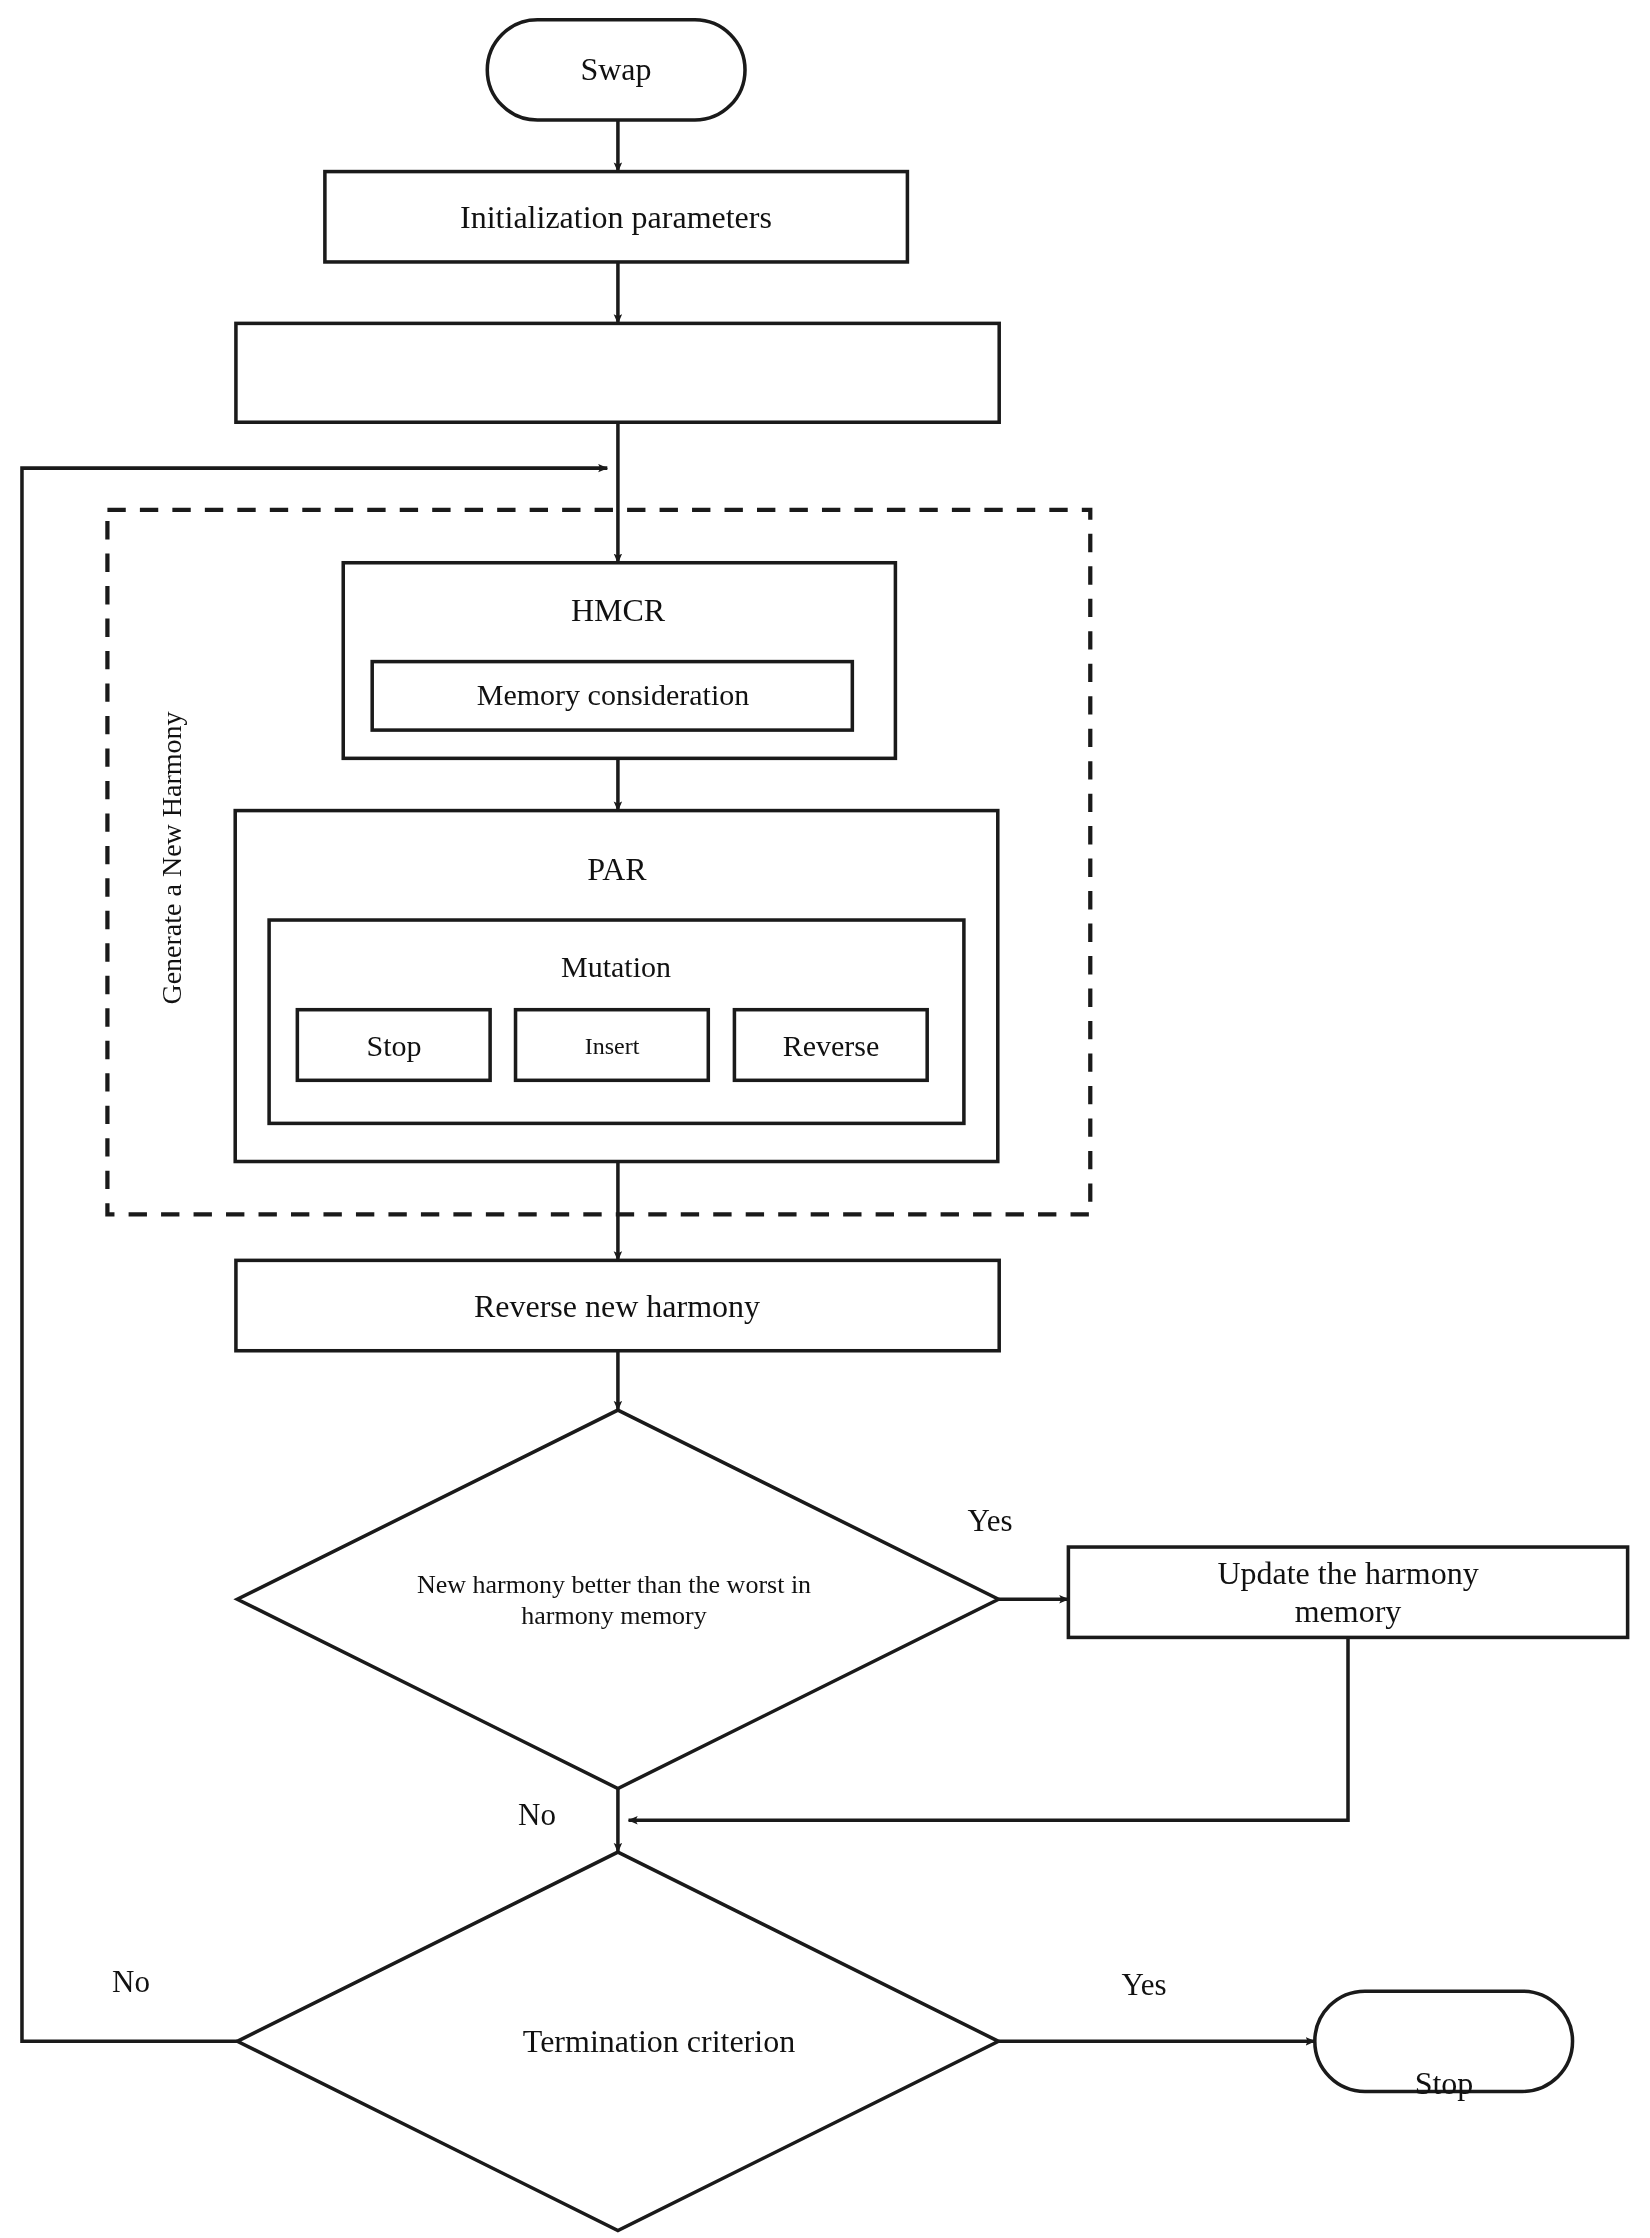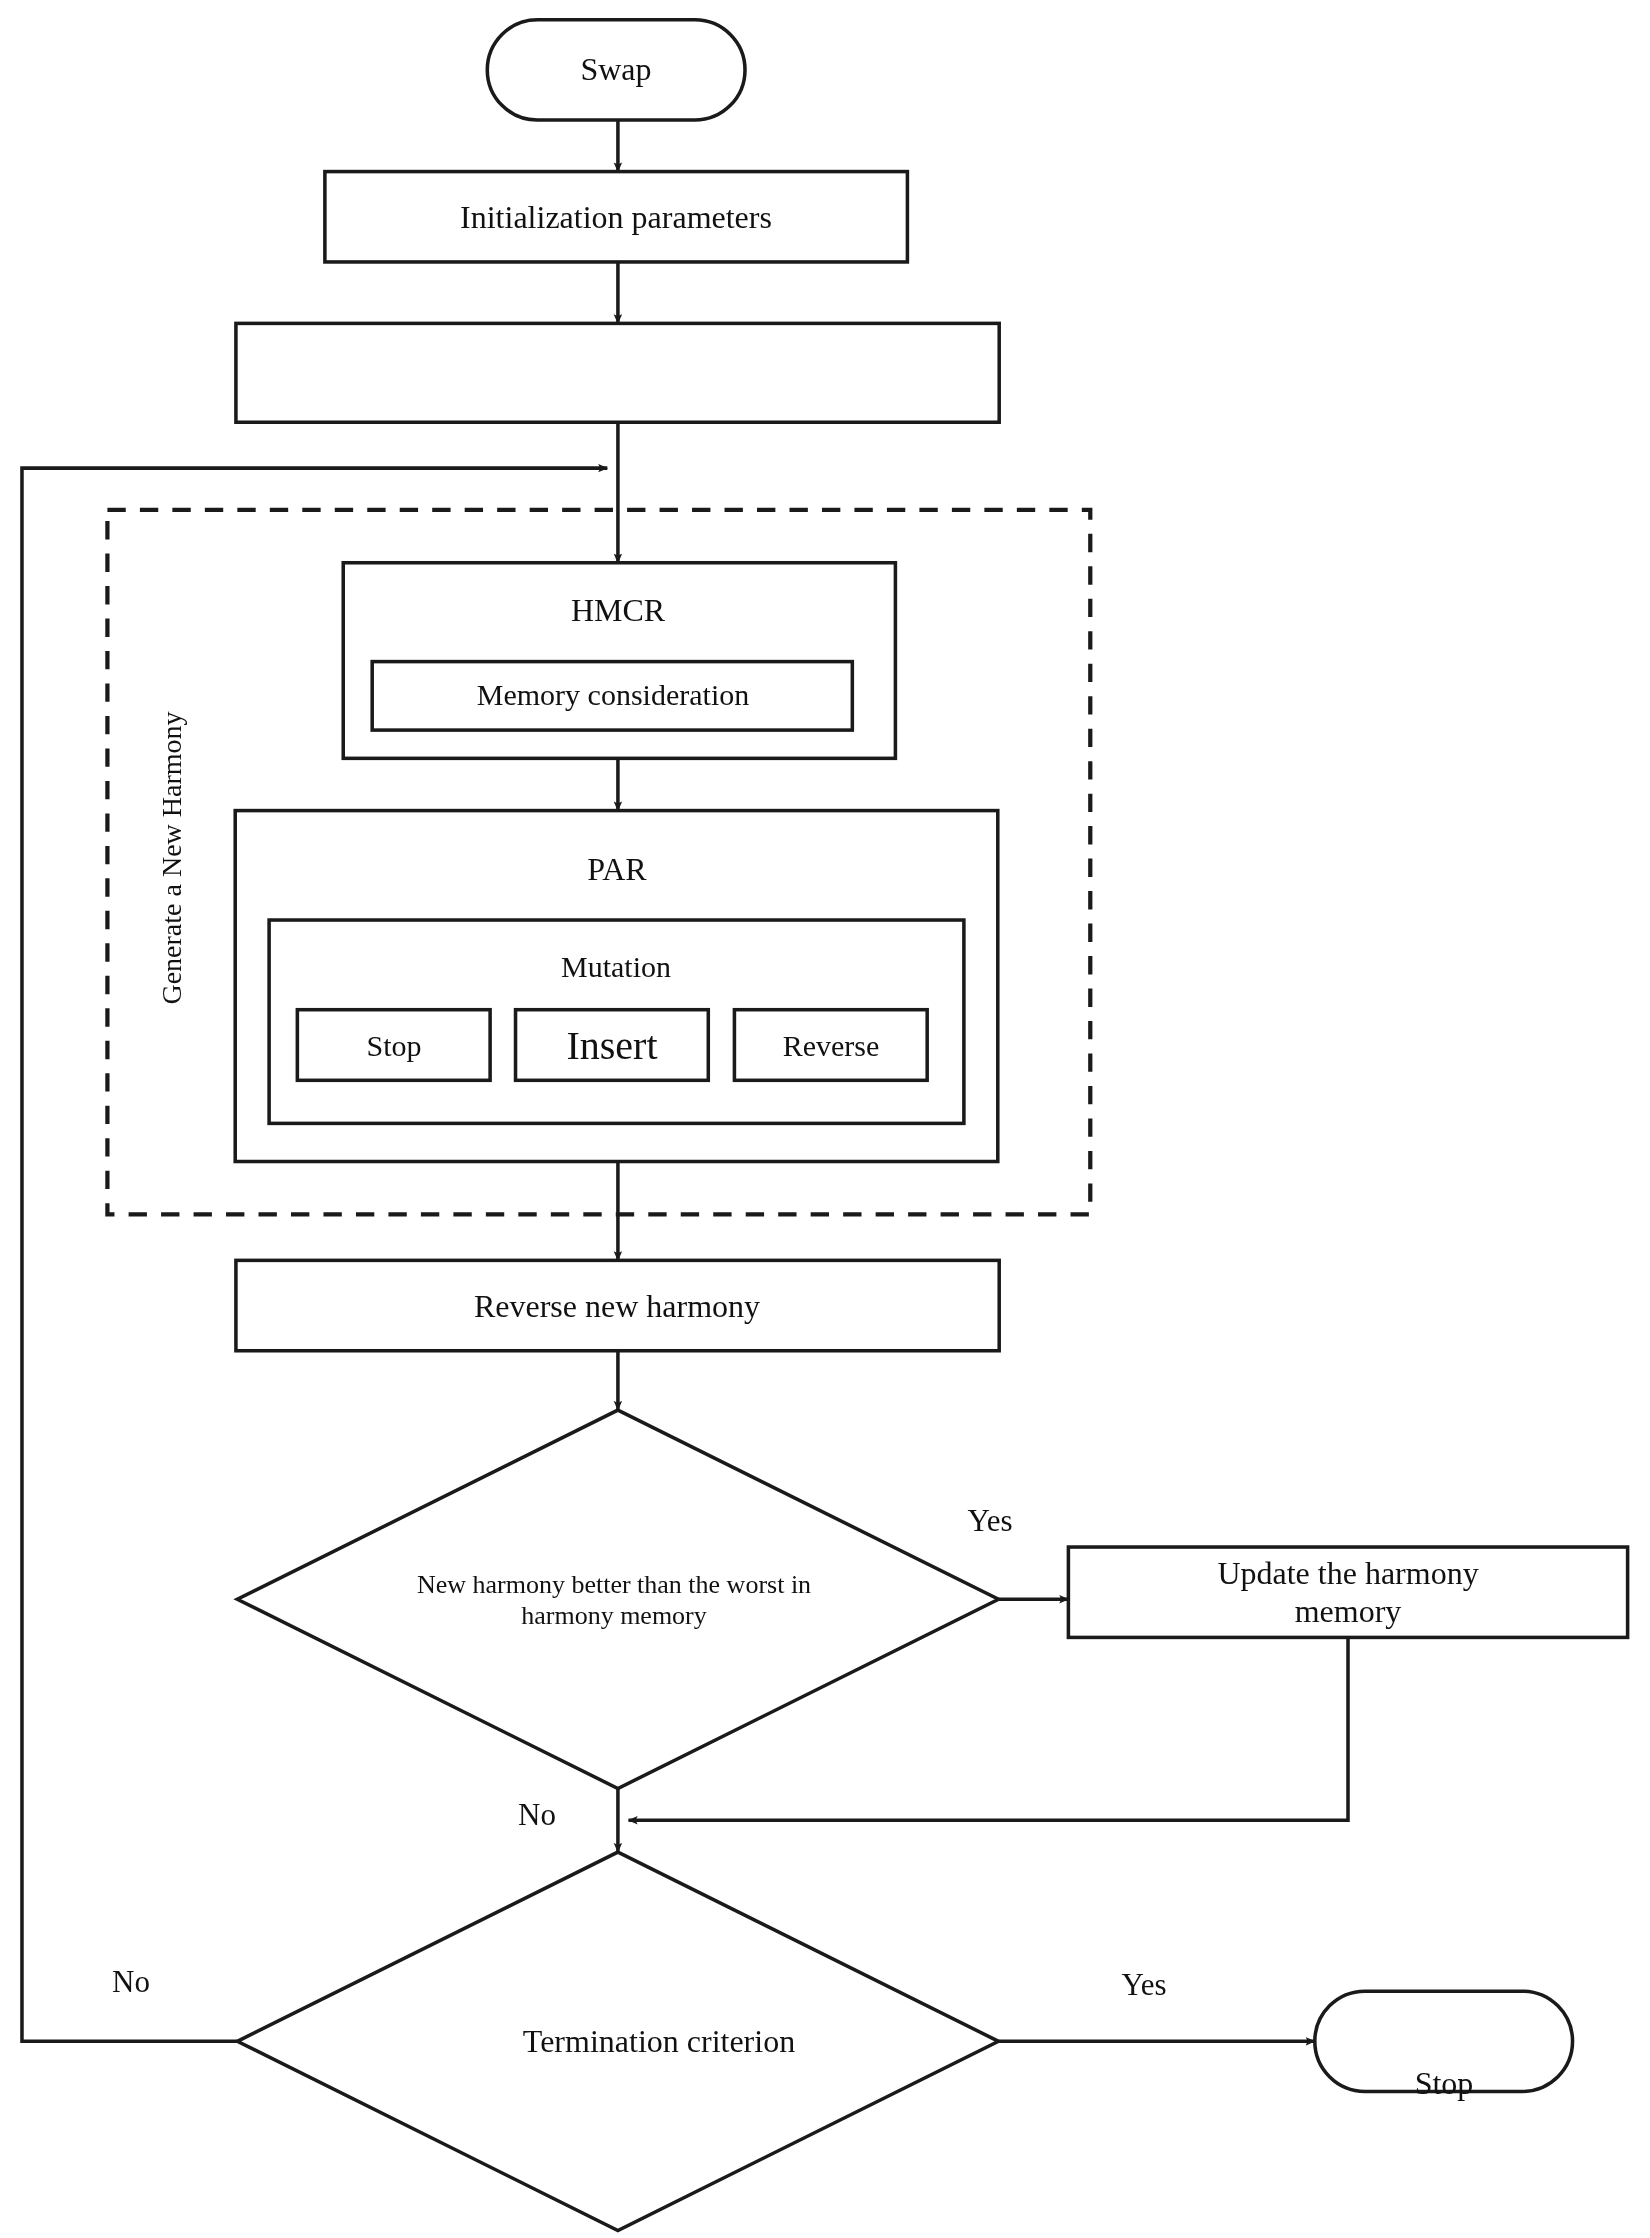--- a/index.html
+++ b/index.html
@@ -83,21 +83,21 @@
 
   <div class="lbl center" style="left:618px;top:611px;font-size:32px;">HMCR</div>
 
   <div class="lbl center" style="left:613px;top:695px;font-size:30px;">Memory consideration</div>
 
   <div class="lbl center" style="left:617px;top:870px;font-size:32px;">PAR</div>
 
   <div class="lbl center" style="left:616px;top:967px;font-size:30px;">Mutation</div>
 
   <div class="lbl center" style="left:394px;top:1046px;font-size:30px;">Stop</div>
-  <div class="lbl center" style="left:612px;top:1046px;font-size:40px;">Insert</div>
+  <div class="lbl center" style="left:612px;top:1046px;font-size:24px;">Insert</div>
   <div class="lbl center" style="left:831px;top:1046px;font-size:30px;">Reverse</div>
 
   <div class="lbl center" style="left:617px;top:1307px;font-size:32px;">Reverse new harmony</div>
 
   <div class="lbl center" style="left:614px;top:1601px;font-size:26px;width:579px;">New harmony better than the worst in
 harmony memory</div>
 
   <div class="lbl center" style="left:1348px;top:1593px;font-size:32px;">Update the harmony memory</div>
 
   <div class="lbl center" style="left:617px;top:2042px;font-size:32px;margin-left:42px;">Termination criterion</div>

